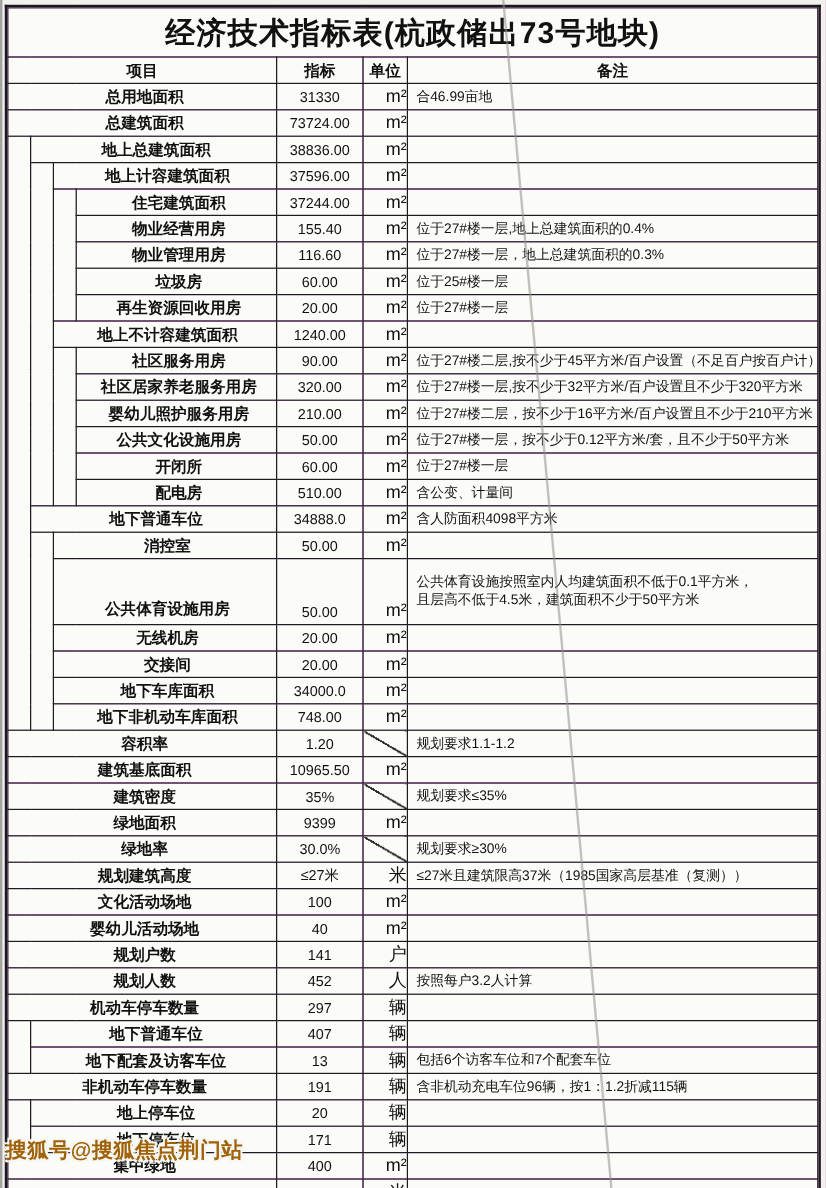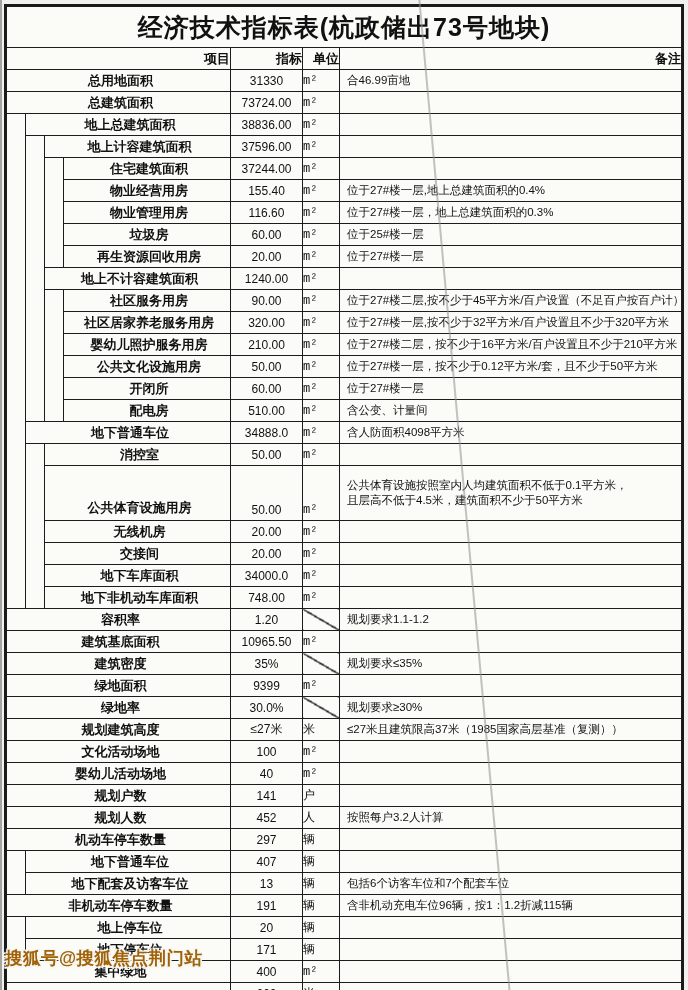--- a/index.html
+++ b/index.html
@@ -14,26 +14,26 @@
     position:absolute;left:4px;top:4px;width:680px;height:986px;
     border:2px solid #1a1a1a;border-bottom:none;box-sizing:border-box;
     background:#f0abfc;overflow:hidden;
   }
   table{border-collapse:collapse;table-layout:fixed;width:676px;}
   td{border:1px solid #1c1c1c;padding:0;overflow:hidden;box-sizing:border-box;background:#fbfbf8;}
   tr.title-row td{
     height:41px;font-size:25px;font-weight:bold;text-align:center;
     letter-spacing:1px;white-space:nowrap;
   }
-  tr.hdr-row td{height:22px;font-size:13px;font-weight:bold;text-align:right;margin-top:12px;}
+  tr.hdr-row td{height:22px;font-size:13px;font-weight:bold;text-align:center;margin-top:12px;}
   tr.data-row td{height:22px;}
   tr.data-row.tall td{height:55px;}
   td.label{font-size:13px;font-weight:600;padding-left:4px;white-space:nowrap;text-align:center;}
   td.val{font-size:12px;text-align:center;white-space:nowrap;}
-  td.unit{font-size:12px;text-align:left;white-space:nowrap;font-family:Liberation Mono, monospace;}
+  td.unit{font-size:15px;text-align:right;white-space:nowrap;}
   td.note{font-size:11.5px;padding-left:7px;text-align:left;white-space:nowrap;}
   td.note.multi{white-space:pre-line;line-height:1.3;padding-top:2px;padding-bottom:2px;}
   tr.tall td.label,tr.tall td.val,tr.tall td.unit{vertical-align:bottom;padding-bottom:3px;}
   td.slash{
     background-image:linear-gradient(to top right,
       transparent calc(50% - 0.8px),#2a2a2a calc(50% - 0.8px),
       #2a2a2a calc(50% + 0.8px),transparent calc(50% + 0.8px));
   }
   td.gutter{background:#fbfbf8;}
   .crease{

